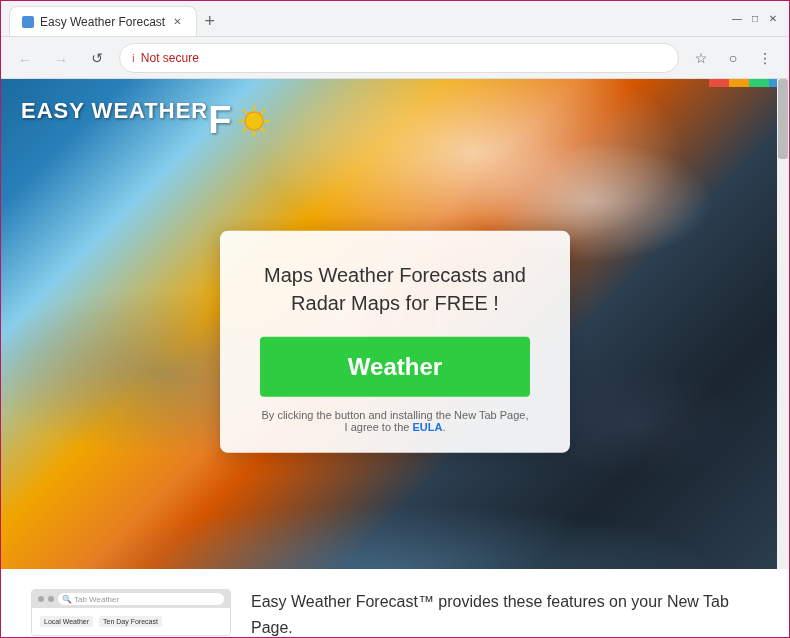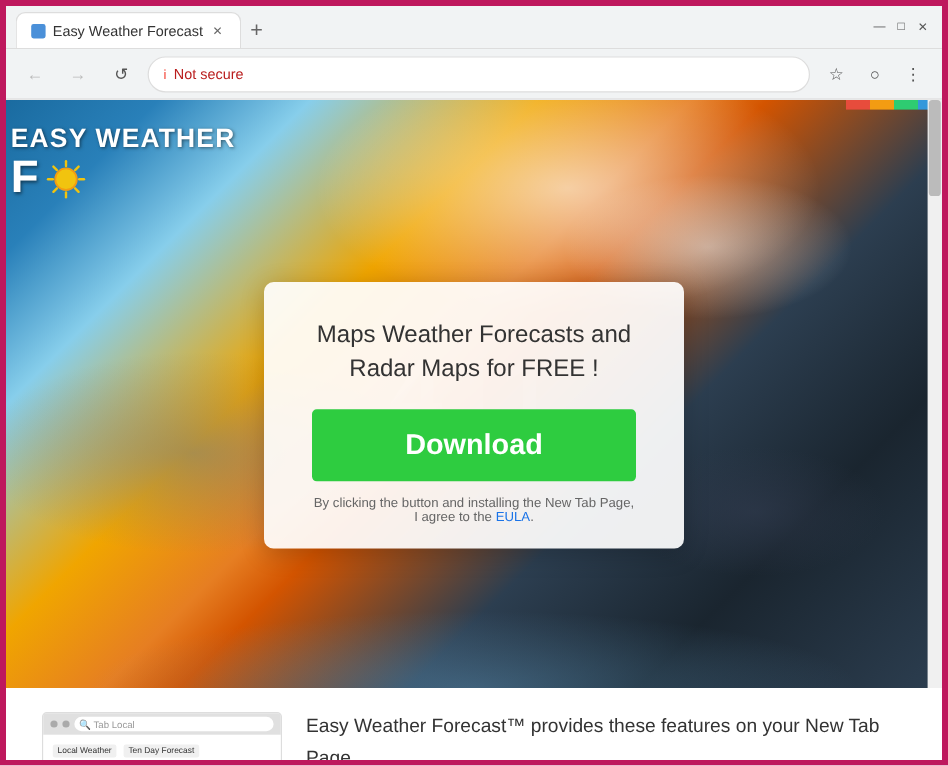--- a/index.html
+++ b/index.html
@@ -1,19 +1,19 @@
 <!DOCTYPE html>
 <html><head>
   <meta charset="utf-8">
   <style>
     * { margin: 0; padding: 0; box-sizing: border-box; }
     body { width: 790px; height: 638px; overflow: hidden; font-family: Arial, sans-serif; background: #fff; }
 
     
-    .browser-window { width: 790px; height: 638px; display: flex; flex-direction: column; border: 5px solid #be185d; }
+    .browser-window { width: 790px; height: 638px; display: flex; flex-direction: column; border: 1px solid #be185d; }
 
     .title-bar {
       background: #f1f3f4;
       height: 36px;
       display: flex;
       align-items: center;
       padding: 0 8px;
       border-bottom: 1px solid #ddd;
       gap: 4px;
     }
@@ -118,23 +118,23 @@
       color: rgba(255,255,255,0.08);
       letter-spacing: 4px;
       font-family: Arial, sans-serif;
       pointer-events: none;
     }
 
     
     .logo {
       position: absolute;
       top: 20px;
-      left: 4px;
-      display: flex;
-      flex-direction: column;
+      left: 20px;
+      display: flex;
+      flex-direction: row;
     }
     .logo-text-top {
       color: #fff;
       font-size: 22px;
       font-weight: bold;
       text-transform: uppercase;
       letter-spacing: 1px;
       text-shadow: 1px 1px 3px rgba(0,0,0,0.5);
       line-height: 1.1;
     }
@@ -201,21 +201,21 @@
       border: none;
       border-radius: 4px;
       cursor: pointer;
       margin-bottom: 12px;
     }
 
     .eula-text {
       font-size: 11px;
       color: #666;
     }
-    .eula-link { color: #1a73e8; text-decoration: none; }
+    .eula-link { color: #1a73e8; text-decoration: none; font-weight: bold; }
 
     
     .scroll-bar {
       position: absolute;
       right: 0;
       top: 0;
       width: 12px;
       height: 100%;
       background: #f0f0f0;
     }
@@ -354,39 +354,39 @@
                 <line x1="27.5" y1="6.5" x2="24.6" y2="9.4"></line>
                 <line x1="9.4" y1="24.6" x2="6.5" y2="27.5"></line>
               </g>
             </svg>
           </span>
         </div>
       </div>
 
       <div class="download-card">
         <p class="card-headline">Maps Weather Forecasts and Radar Maps for FREE !</p>
-        <button class="download-btn">Download</button>
+        <button class="download-btn">Weather</button>
         <p class="eula-text">
           <span>By clicking the button and installing the New Tab Page, I agree to the </span><a href="#" class="eula-link">EULA</a><span>.</span>
         </p>
       </div>
 
       <div class="scroll-bar">
         <div class="scroll-thumb"></div>
       </div>
     </div>
 
     <div class="below-fold">
       <div class="browser-preview">
         <div class="preview-bar">
           <div class="preview-dot"></div>
           <div class="preview-dot"></div>
           <div class="preview-search">
             <span style="color:#3498db; font-size:8px; margin-right:2px;">🔍</span>
-            <span>Tab Local</span>
+            <span>Tab Weather</span>
           </div>
         </div>
         <div class="preview-body">
           <div class="preview-nav-item">Local Weather</div>
           <div class="preview-nav-item">Ten Day Forecast</div>
         </div>
       </div>
       <p class="below-text">Easy Weather Forecast™ provides these features on your New Tab Page.</p>
     </div>
   </div>

